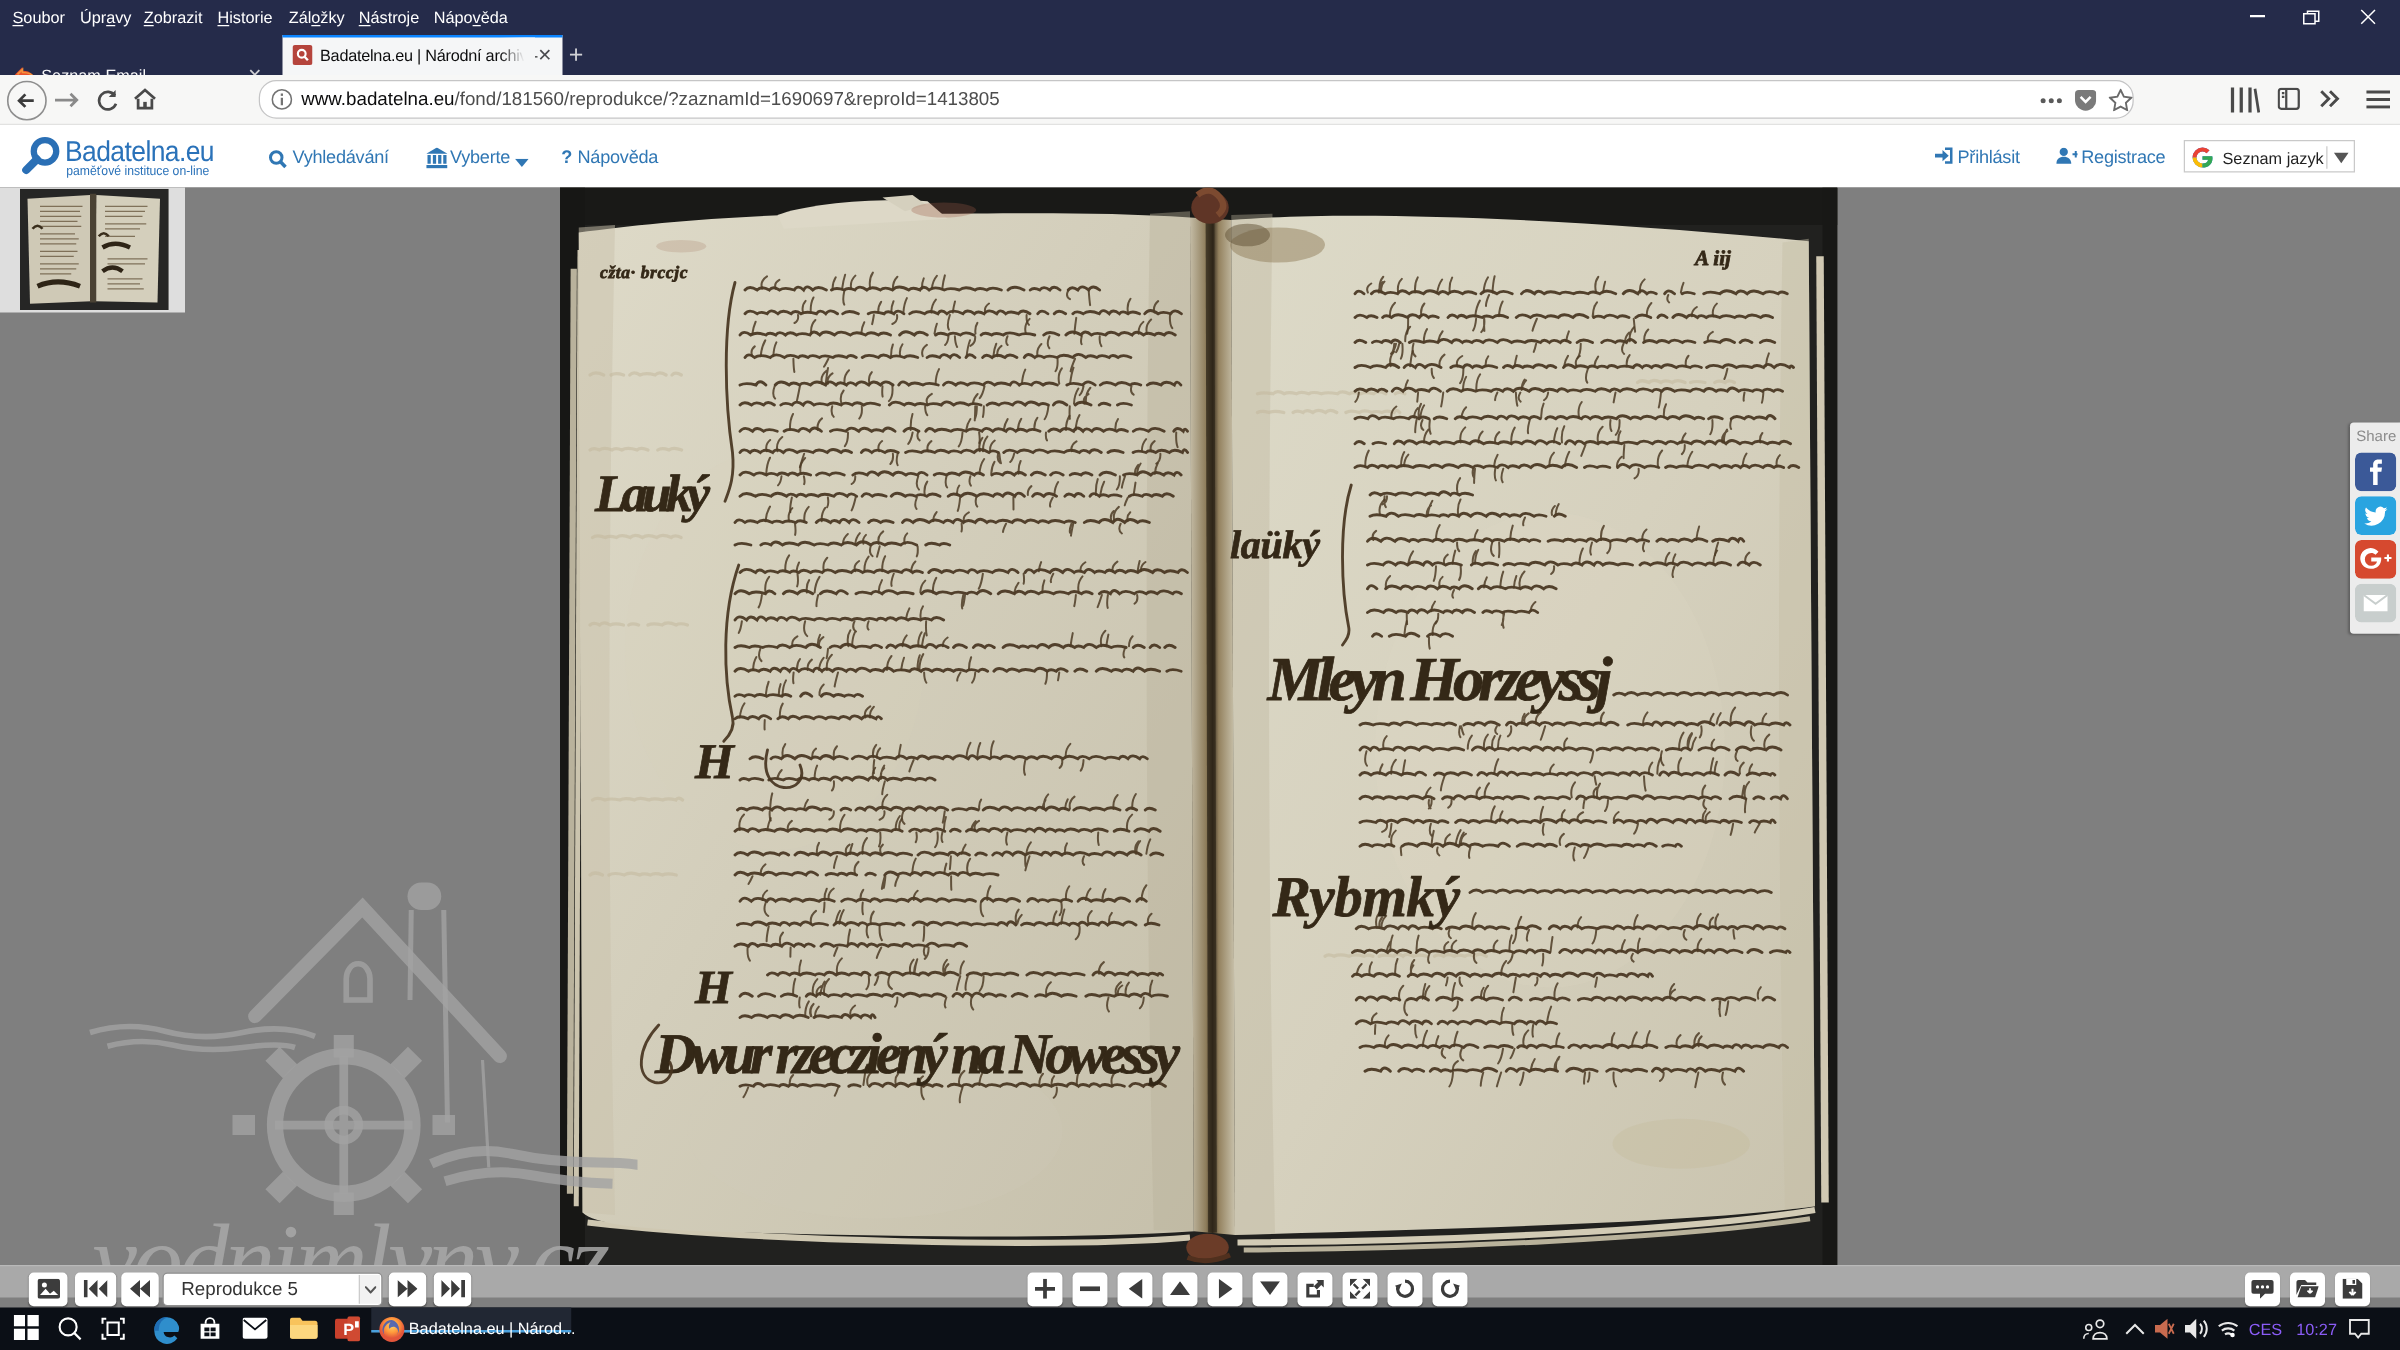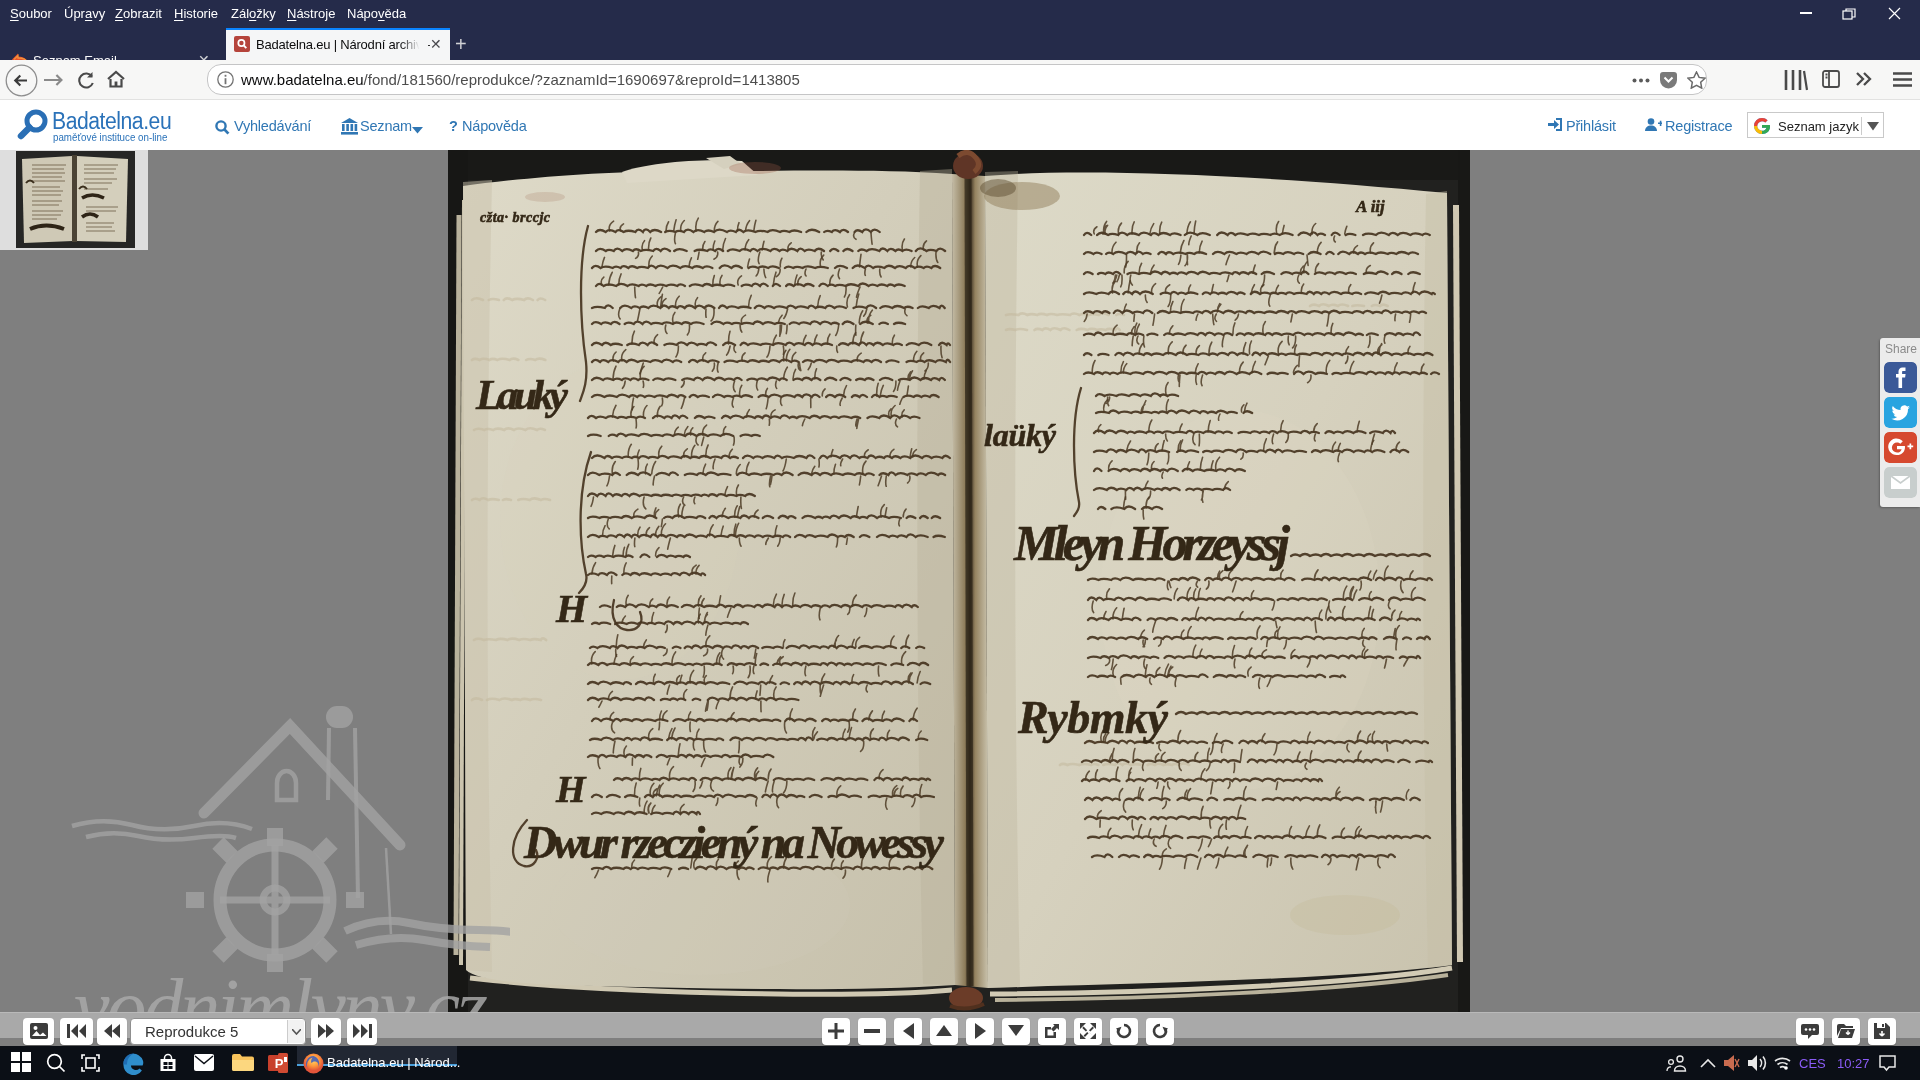--- a/index.html
+++ b/index.html
@@ -152,21 +152,21 @@
     </svg>
 <div class="hnav" style="left:234px">Vyhledávání</div>
 <svg class="abs" style="left:341px;top:18px" width="17" height="17" fill="#3077b4">
       <path d="M8.5 0L17 5H0z"></path>
       <rect x="1" y="6" width="2.6" height="7"></rect>
       <rect x="5.3" y="6" width="2.6" height="7"></rect>
       <rect x="9.5" y="6" width="2.6" height="7"></rect>
       <rect x="13.6" y="6" width="2.6" height="7"></rect>
       <rect x="0" y="14" width="17" height="2.6"></rect>
     </svg>
-<div class="hnav" style="left:360px">Seznam</div>
+<div class="hnav" style="left:360px">Vyberte</div>
 <svg class="abs" style="left:412px;top:27px" width="11" height="7">
       <path d="M0 0h11L5.5 6.5z" fill="#3077b4"></path>
     </svg>
 <div class="hnav" style="left:449px;font-weight:bold">?</div>
 <div class="hnav" style="left:462px">Nápověda</div>
 <svg class="abs" style="left:1548px;top:17px" width="15" height="15" fill="#3077b4">
       <path d="M6 3l5 4.5L6 12V9H0V6h6z"></path>
       <path d="M8 1h6v13H8v-2h4V3H8z"></path>
     </svg>
 <div class="hnav" style="left:1566px">Přihlásit</div>

